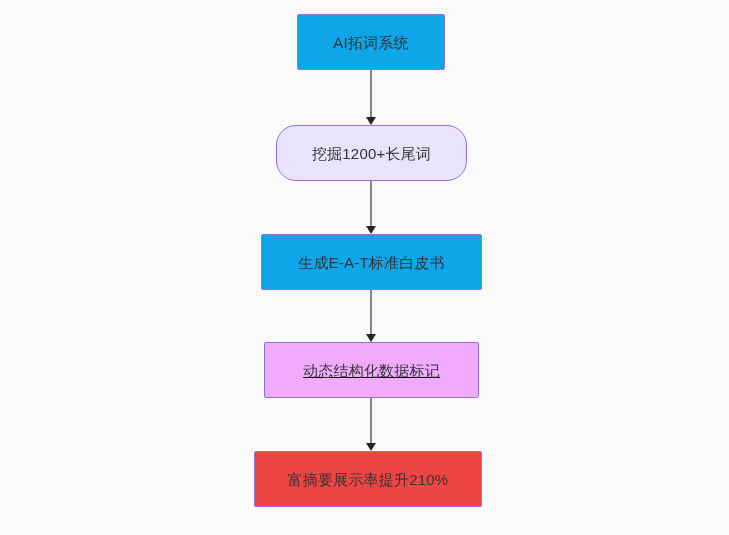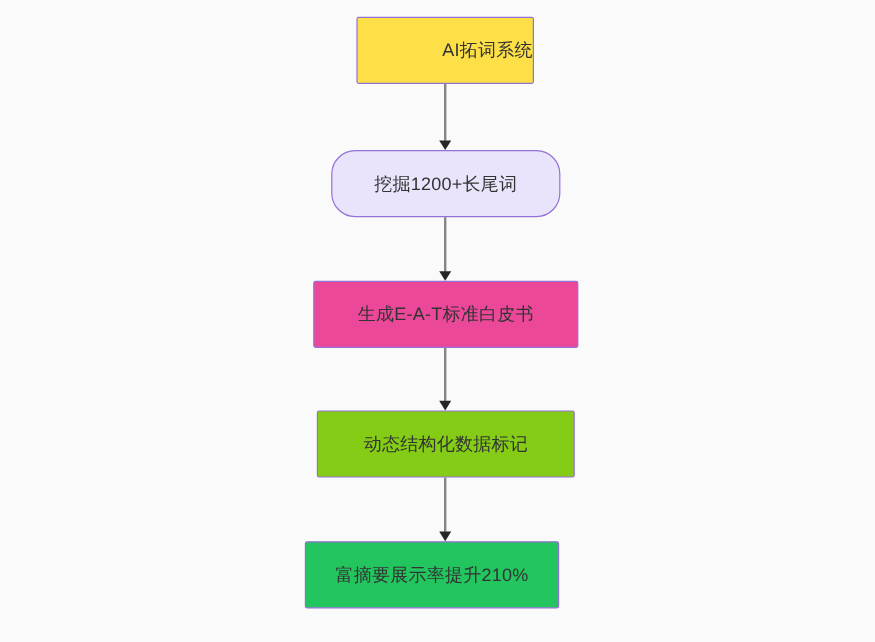--- a/index.html
+++ b/index.html
@@ -75,33 +75,33 @@
   <div class="connector" style="left: 365px; top: 290px; height: 52px;">
     <div class="connector-line" style="background: rgb(134, 134, 134);"></div>
     <div class="connector-arrow" style="border-top-color: rgb(38, 38, 38);"></div>
   </div>
 
   <div class="connector" style="left: 365px; top: 398px; height: 53px;">
     <div class="connector-line" style="background: rgb(134, 134, 134);"></div>
     <div class="connector-arrow" style="border-top-color: rgb(38, 38, 38);"></div>
   </div>
 
-  <div class="node" style="left: 297px; top: 14px; width: 148px; background: #fde047; border-color: rgb(148, 113, 212); justify-content: flex-end;">
+  <div class="node" style="left: 297px; top: 14px; width: 148px; background: #0ea5e9; border-color: rgb(148, 113, 212);">
     <span class="node-label" style="color: rgb(51, 51, 51);">AI拓词系统</span>
   </div>
 
   <div class="node" style="left: 276px; top: 125px; width: 191px; background: rgb(233, 228, 251); border-color: rgb(148, 113, 212); border-radius: 20px;">
     <span class="node-label" style="color: rgb(51, 51, 51);">挖掘1200+长尾词</span>
   </div>
 
-  <div class="node" style="left: 261px; top: 234px; width: 221px; background: #ec4899; border-color: rgb(148, 113, 212);">
+  <div class="node" style="left: 261px; top: 234px; width: 221px; background: #0ea5e9; border-color: rgb(148, 113, 212);">
     <span class="node-label" style="color: rgb(51, 51, 51);">生成E-A-T标准白皮书</span>
   </div>
 
-  <div class="node" style="left: 264px; top: 342px; width: 215px; background: #84cc16; border-color: rgb(148, 113, 212);">
+  <div class="node" style="left: 264px; top: 342px; width: 215px; background: #f0abfc; border-color: rgb(148, 113, 212); text-decoration: underline;">
     <span class="node-label" style="color: rgb(51, 51, 51);">动态结构化数据标记</span>
   </div>
 
-  <div class="node" style="left: 254px; top: 451px; width: 212px; background: #22c55e; border-color: rgb(148, 113, 212);">
+  <div class="node" style="left: 254px; top: 451px; width: 228px; background: #ef4444; border-color: rgb(148, 113, 212);">
     <span class="node-label" style="color: rgb(51, 51, 51);">富摘要展示率提升210%</span>
   </div>
 
 </div>
 
 </body></html>

